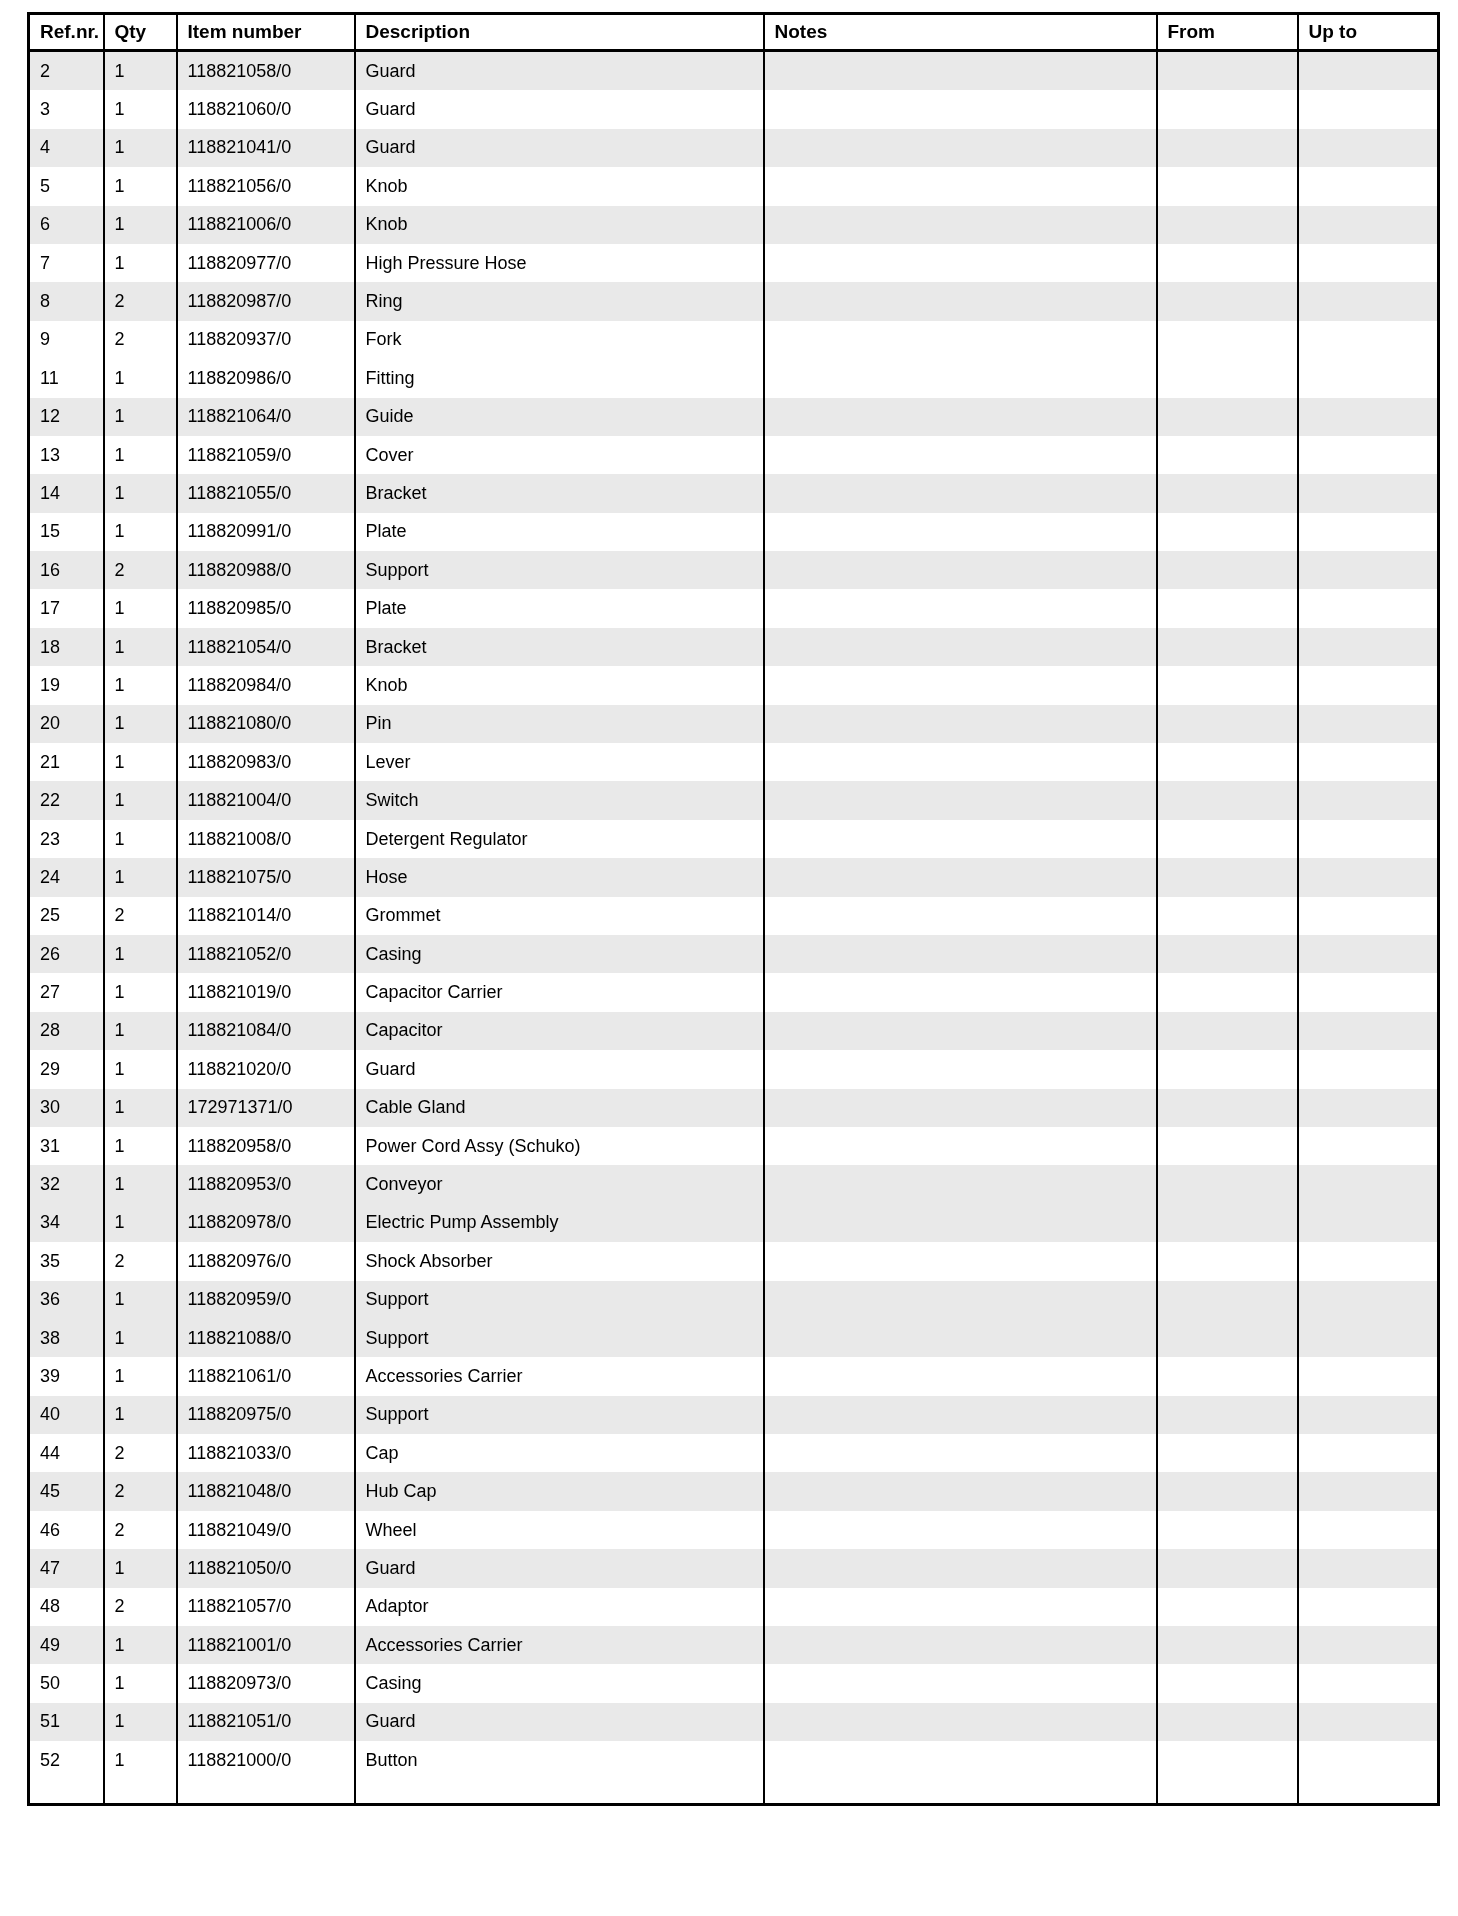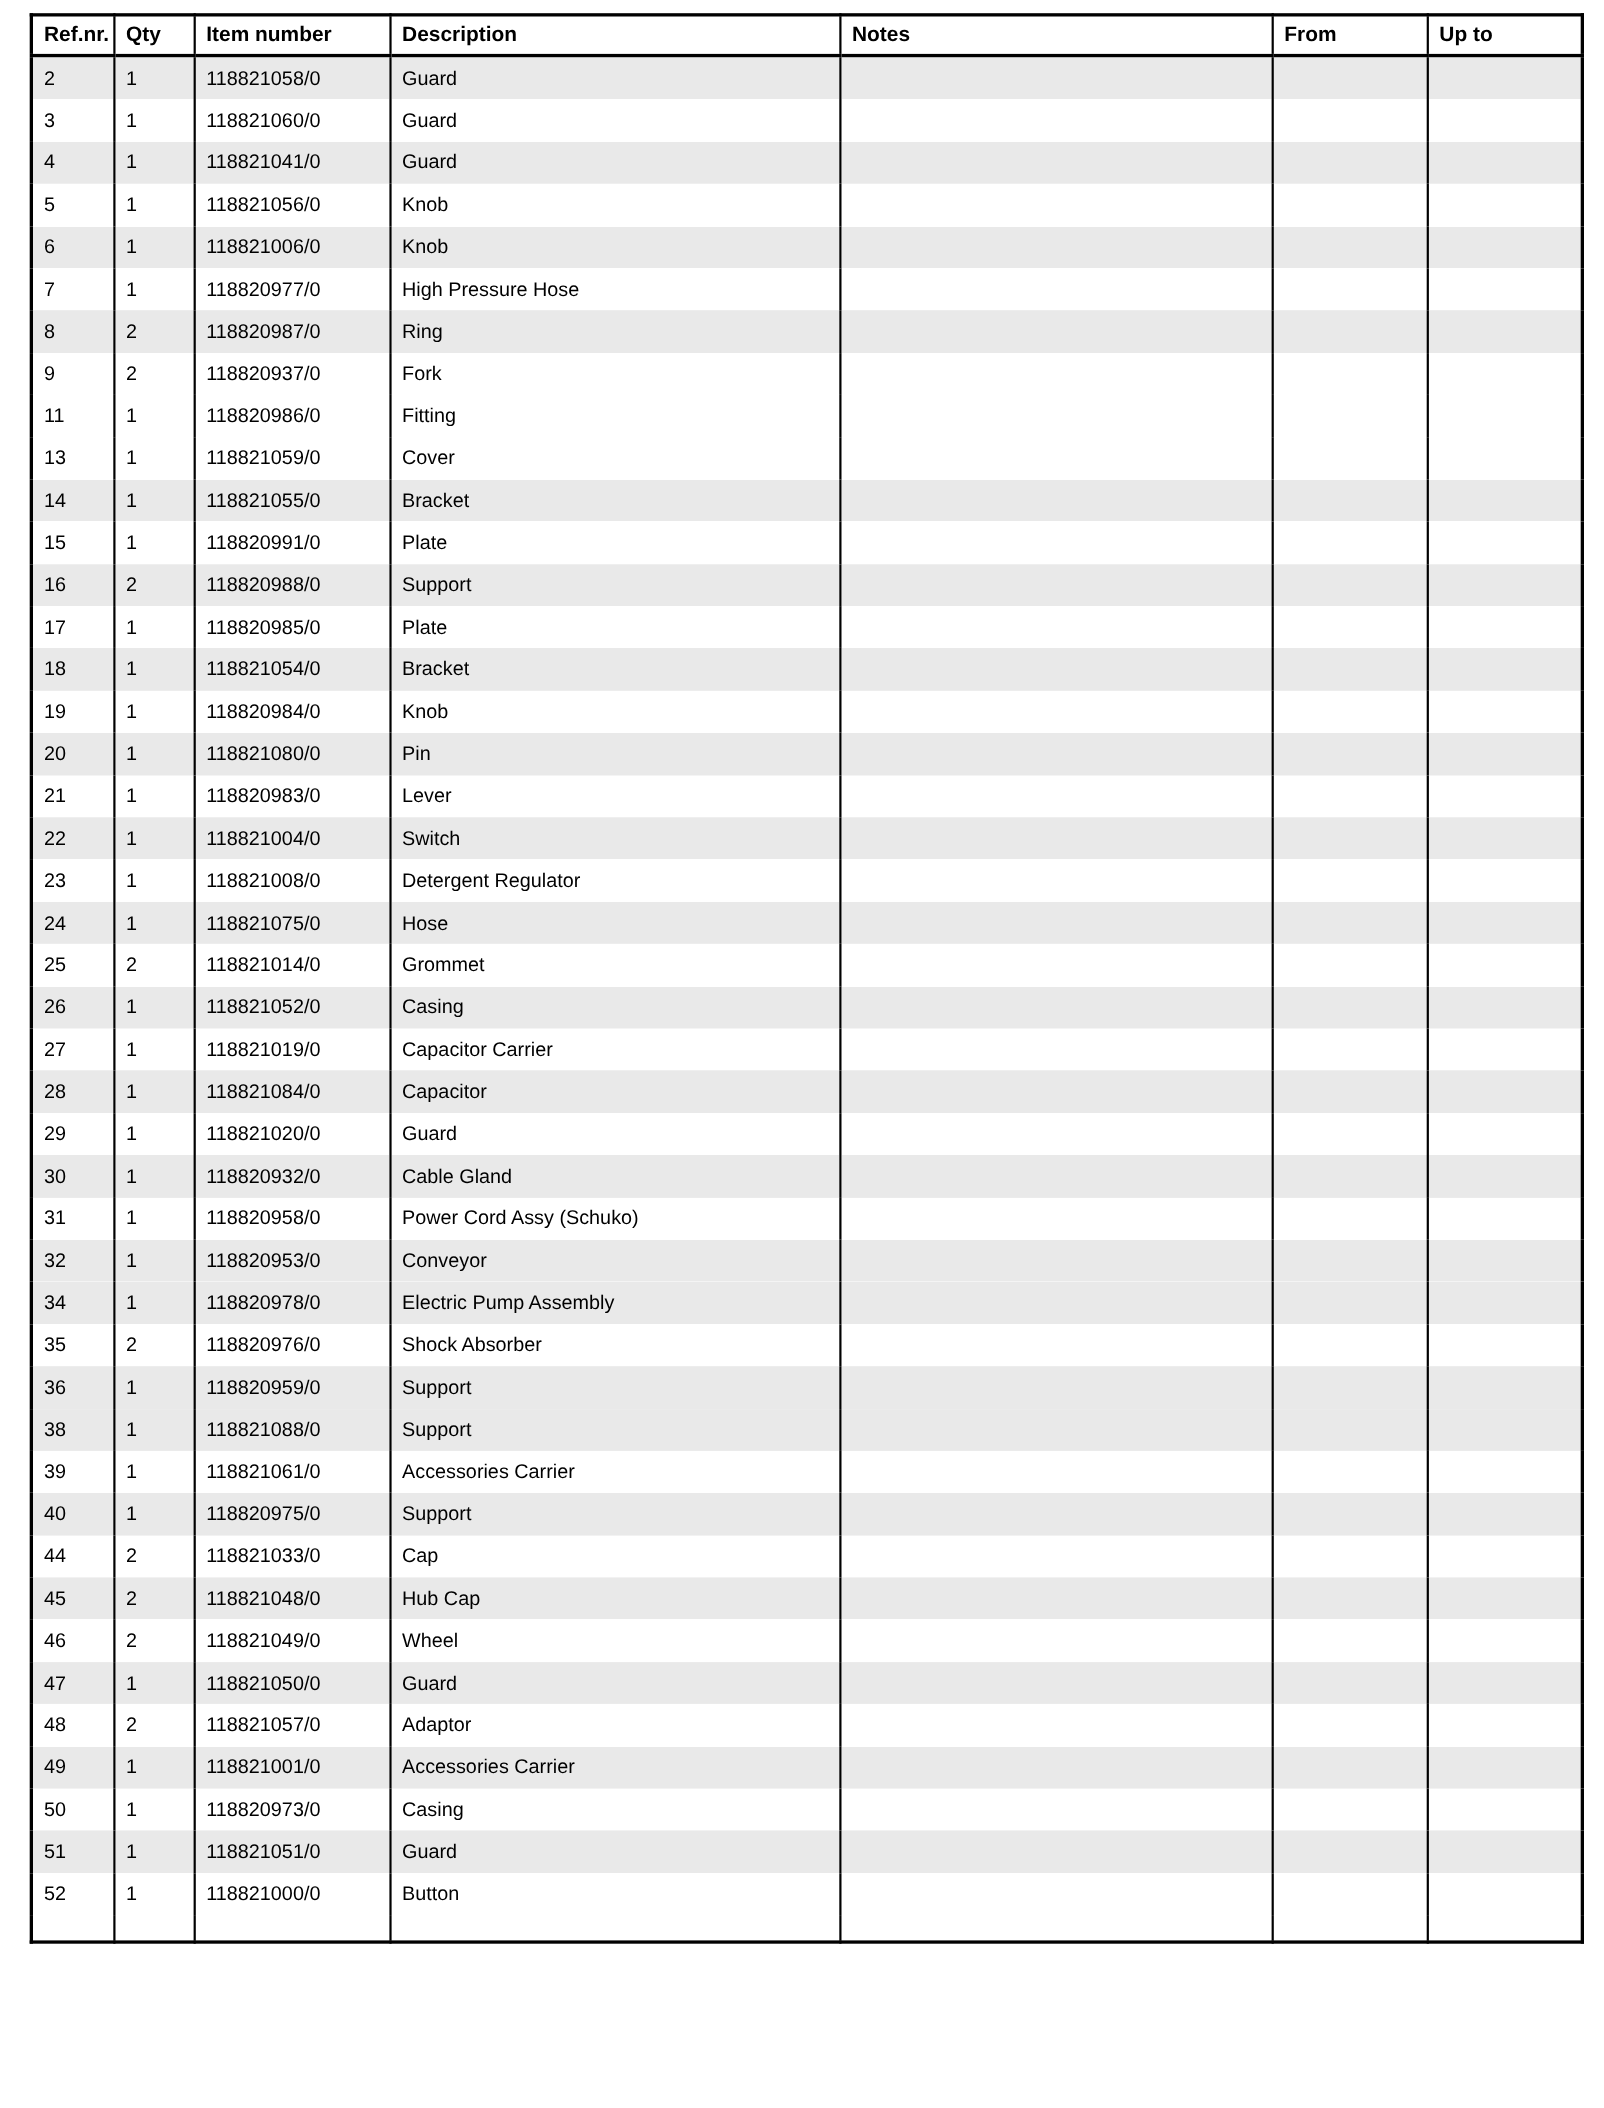--- a/index.html
+++ b/index.html
@@ -158,20 +158,29 @@
         </tr>
         <tr>
           <td>11</td>
           <td>1</td>
           <td>118820986/0</td>
           <td>Fitting</td>
           <td></td>
           <td></td>
           <td></td>
         </tr>
+        <tr class="shaded">
+          <td>12</td>
+          <td>1</td>
+          <td>118821064/0</td>
+          <td>Guide</td>
+          <td></td>
+          <td></td>
+          <td></td>
+        </tr>
         <tr>
           <td>13</td>
           <td>1</td>
           <td>118821059/0</td>
           <td>Cover</td>
           <td></td>
           <td></td>
           <td></td>
         </tr>
         <tr class="shaded">
@@ -314,21 +323,21 @@
           <td>1</td>
           <td>118821020/0</td>
           <td>Guard</td>
           <td></td>
           <td></td>
           <td></td>
         </tr>
         <tr class="shaded">
           <td>30</td>
           <td>1</td>
-          <td>118820932/0</td>
+          <td>172971371/0</td>
           <td>Cable Gland</td>
           <td></td>
           <td></td>
           <td></td>
         </tr>
         <tr>
           <td>31</td>
           <td>1</td>
           <td>118820958/0</td>
           <td>Power Cord Assy (Schuko)</td>

